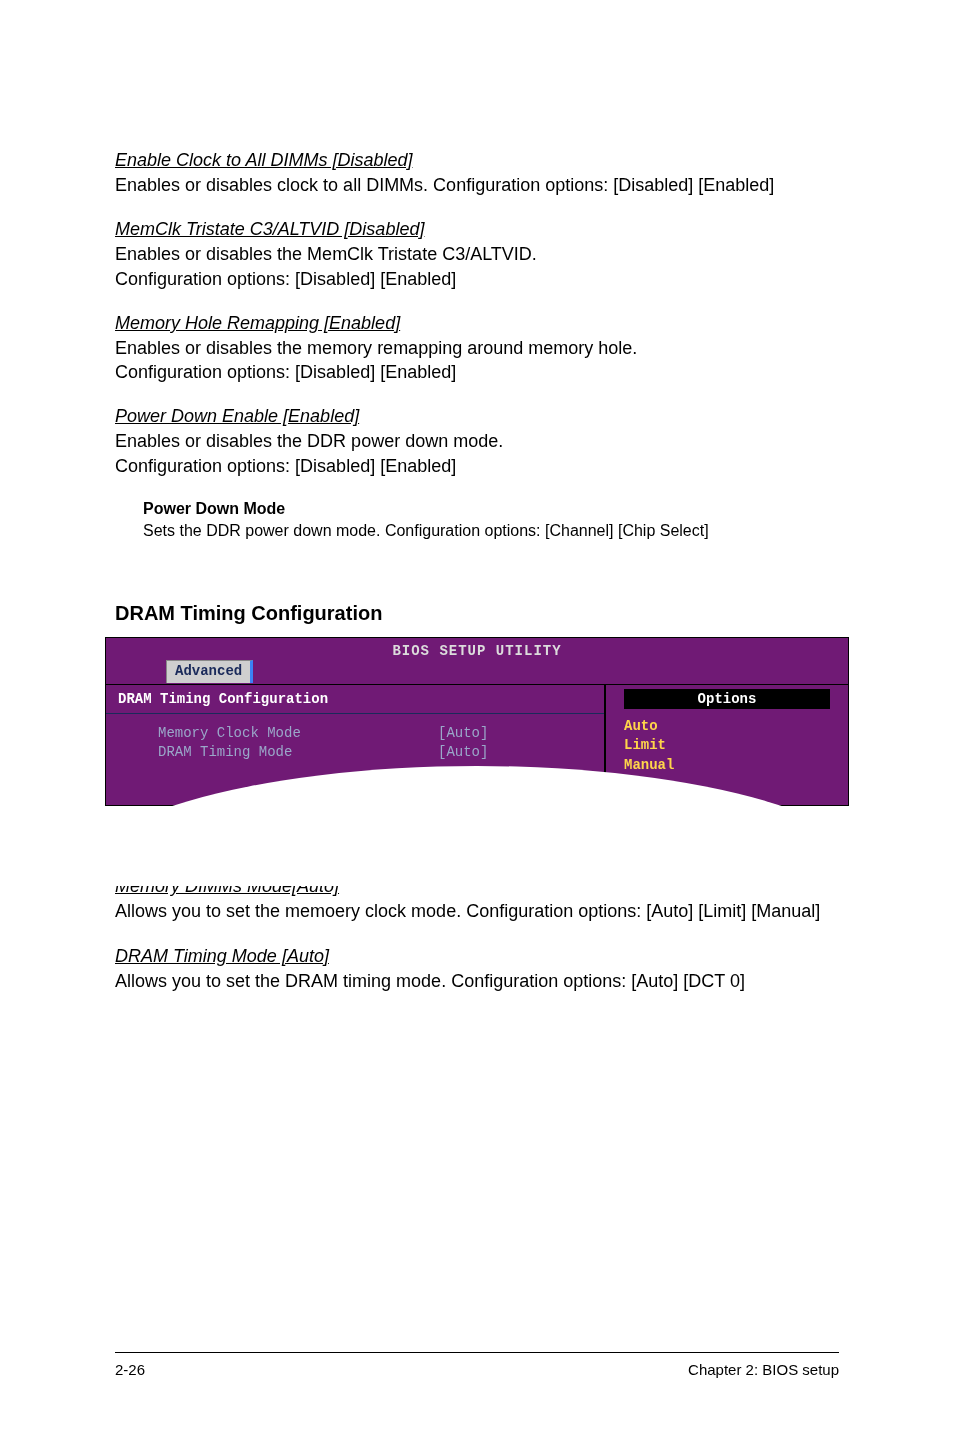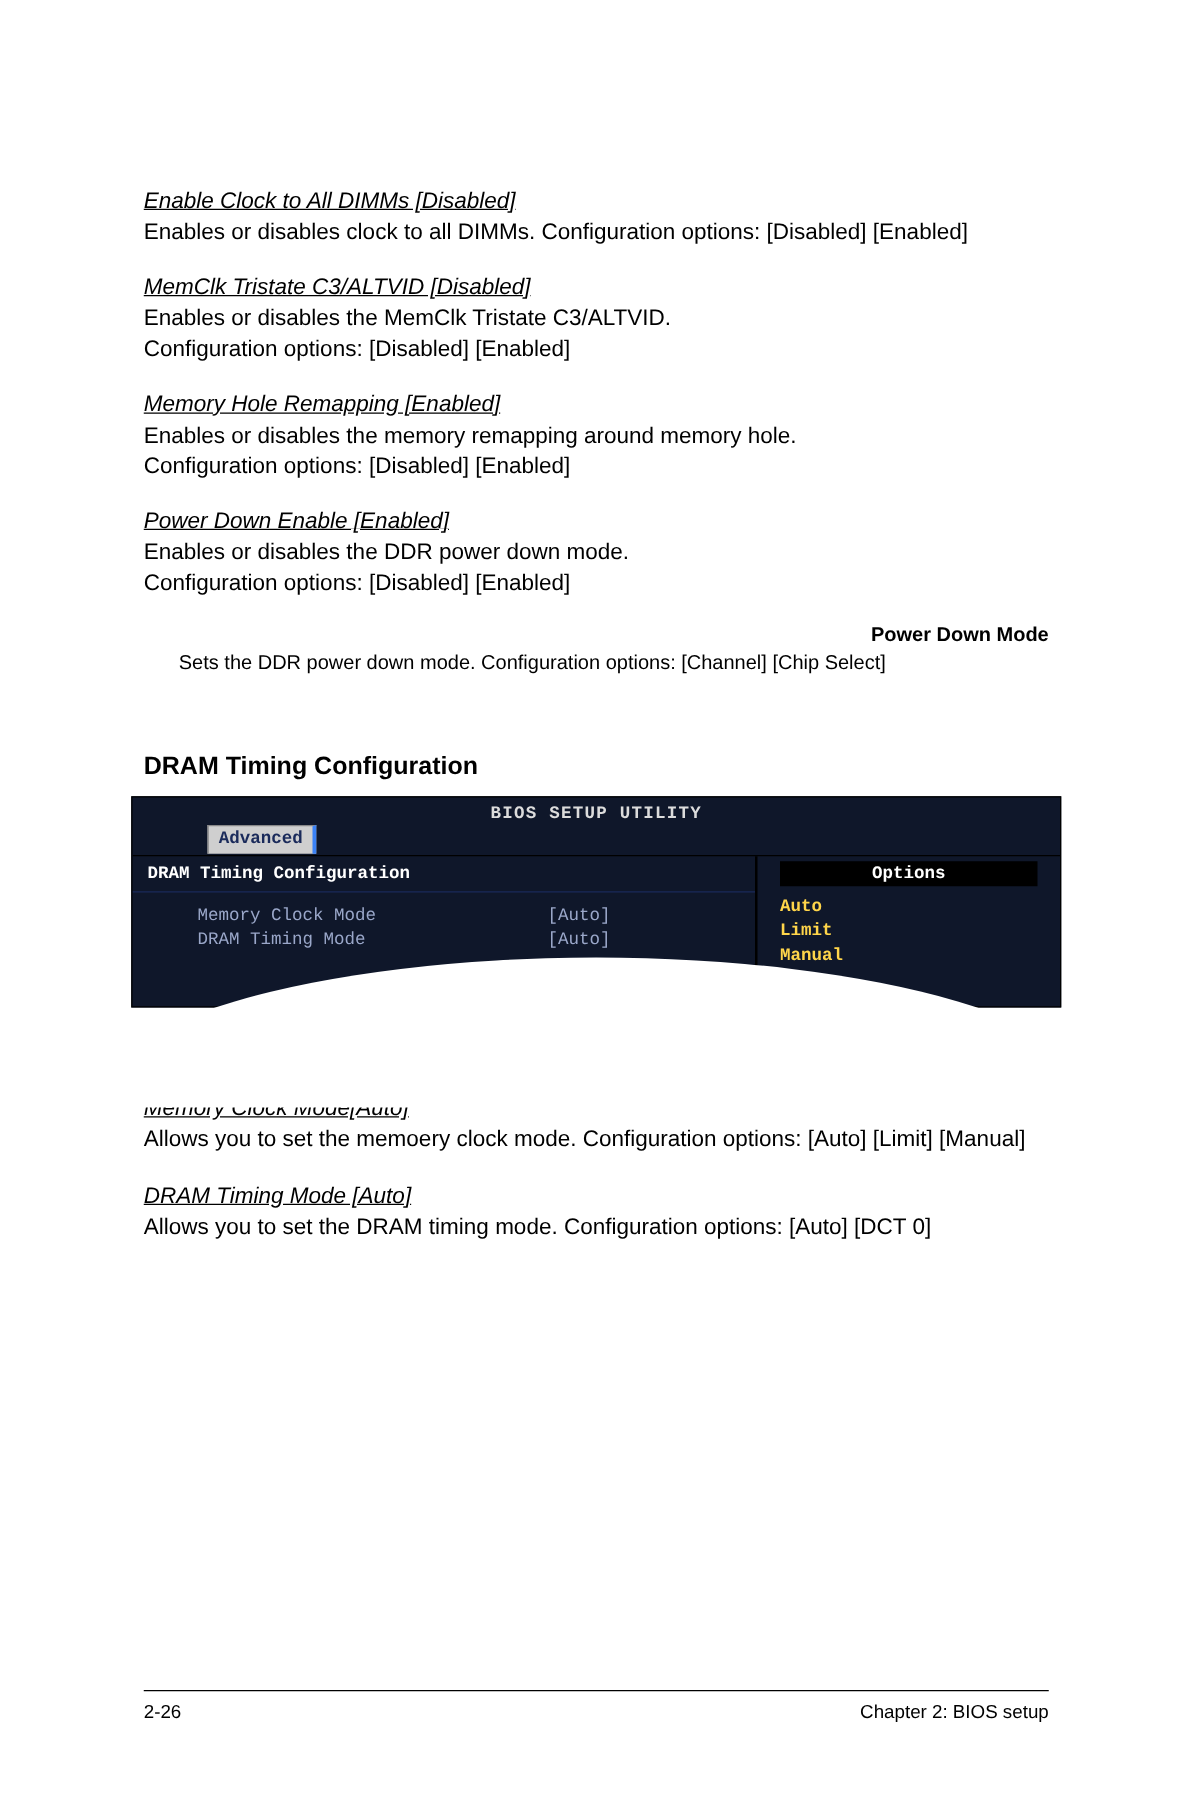--- a/index.html
+++ b/index.html
@@ -27,40 +27,39 @@
     margin-bottom: 22px;
   }
   .sub-indent {
     margin-left: 28px;
     margin-bottom: 60px;
   }
   .sub-heading {
     font-weight: bold;
     font-size: 16px;
     margin-bottom: 2px;
-    text-align: right;
   }
   .sub-text {
     font-size: 16px;
     line-height: 1.35;
   }
   .dram-heading {
     font-weight: bold;
     font-size: 20px;
     margin-bottom: 12px;
   }
 
   
   .bios-wrapper {
     margin-left: -10px;
     margin-right: -10px;
     margin-bottom: 70px;
   }
   .bios-box {
-    background: #0f172a;
+    background: #701a75;
     border: 1px solid #000;
     position: relative;
     overflow: hidden;
   }
   .bios-title-row {
     text-align: center;
     position: relative;
     height: 22px;
   }
   .bios-title {
@@ -234,21 +233,21 @@
               <div class="bios-option">Manual</div>
             </div>
           </div>
         </div>
       </div>
       <div class="bios-curve"></div>
     </div>
   </div>
 
   <div>
-    <div class="section-heading">Memory Clock Mode[Auto]</div>
+    <div class="section-heading">Memory DIMMs Mode[Auto]</div>
     <div class="section-text">Allows you to set the memoery clock mode. Configuration options: [Auto] [Limit] [Manual]</div>
   </div>
 
   <div>
     <div class="section-heading">DRAM Timing Mode [Auto]</div>
     <div class="section-text">Allows you to set the DRAM timing mode. Configuration options: [Auto] [DCT 0]</div>
   </div>
 
 </div>
 

